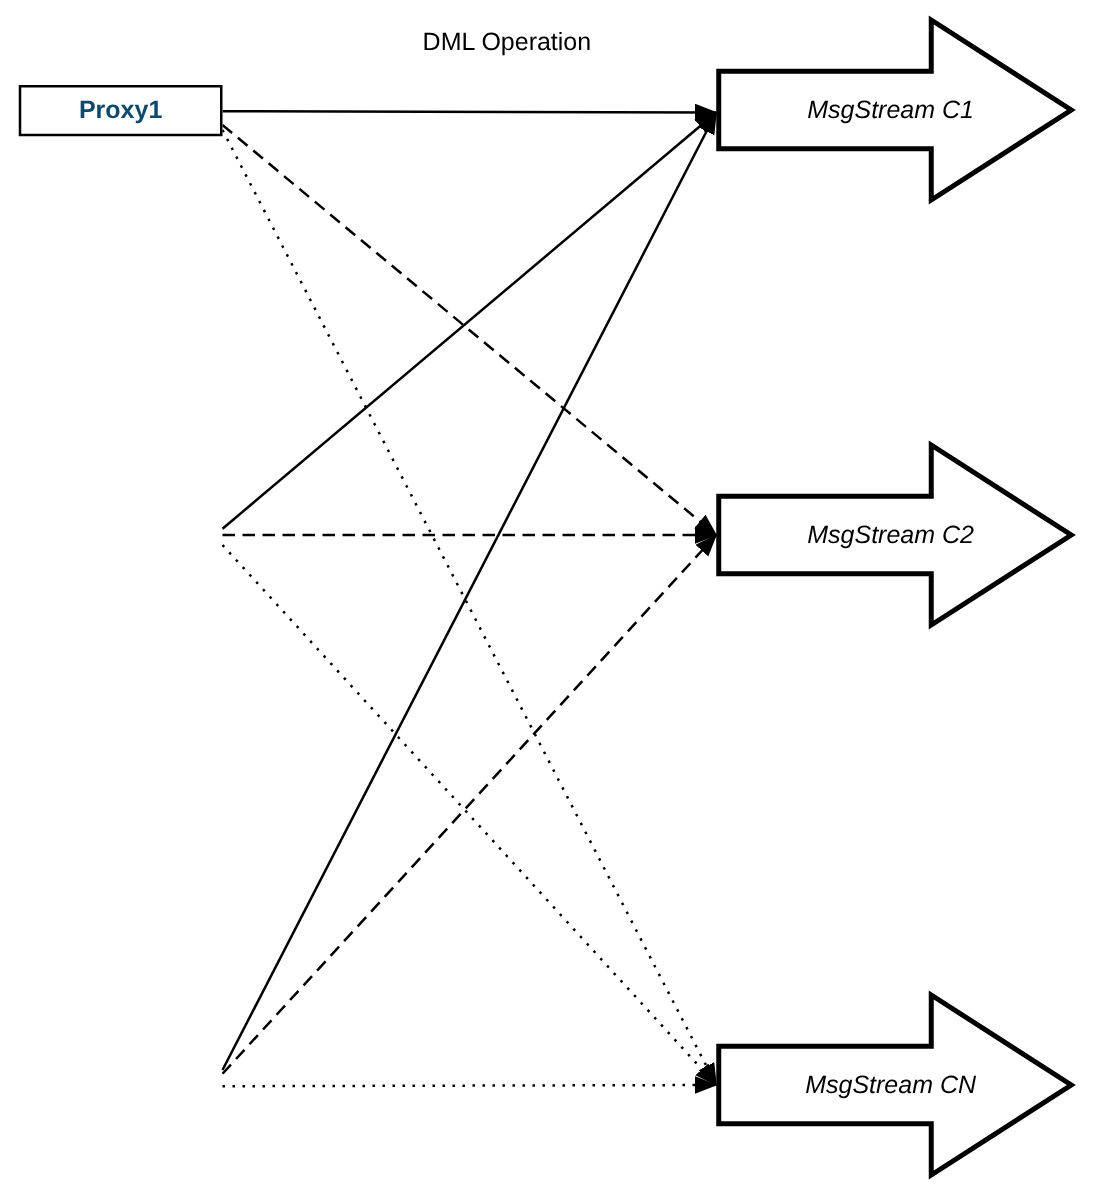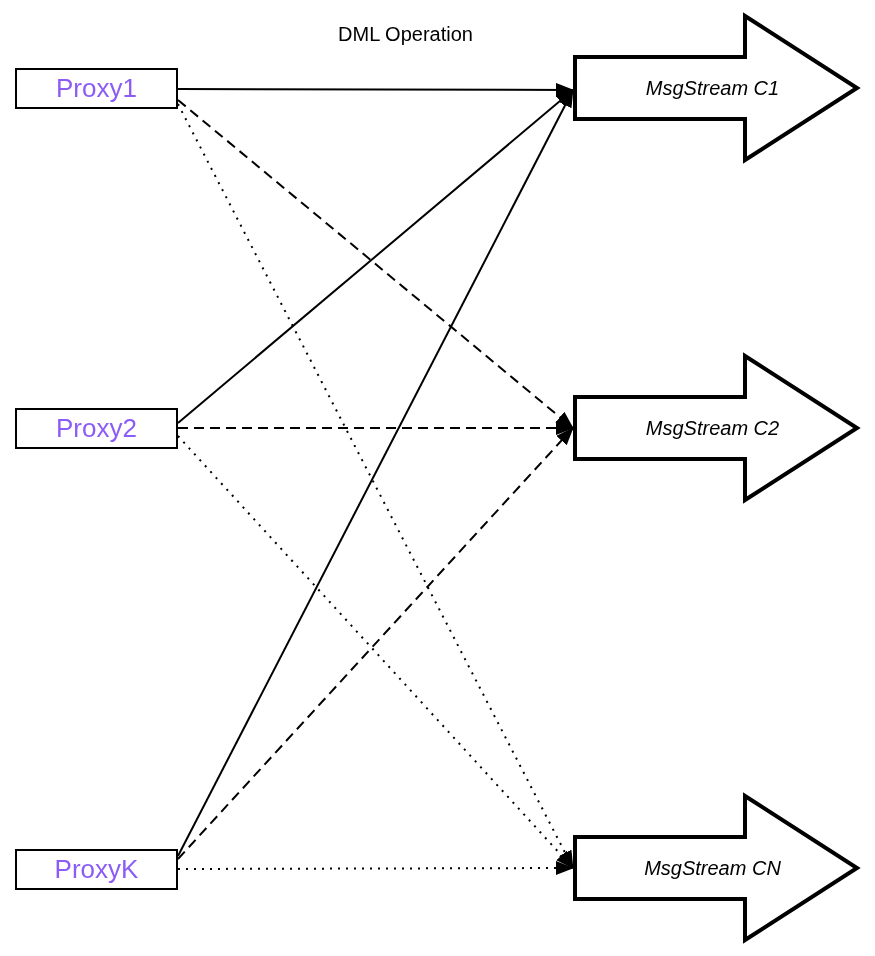--- a/index.html
+++ b/index.html
@@ -38,22 +38,23 @@
     position: absolute;
     left: 15px;
     width: 163px;
     height: 41px;
     box-sizing: border-box;
     border: 2px solid #000000;
     background: #ffffff;
     display: flex;
     align-items: center;
     justify-content: center;
-    font-size: 26px;
-    color: #8b5cf6;
+    font-size: 20px;
+    color: #0c4a6e;
+    font-weight: bold;
   }
   .stream-label {
     position: absolute;
     left: 575px;
     width: 275px;
     height: 24px;
     line-height: 24px;
     text-align: center;
     font-size: 20px;
     color: #000000;
@@ -99,24 +100,18 @@
       </g>
   </svg>
 
   <div class="diagram-title">
     <div>DML Operation</div>
   </div>
 
   <div class="proxy-box" style="top:68px">
     <span>Proxy1</span>
   </div>
-  <div class="proxy-box" style="top:408px">
-    <span>Proxy2</span>
-  </div>
-  <div class="proxy-box" style="top:849px">
-    <span>ProxyK</span>
-  </div>
 
   <div class="stream-label" style="top:76px">MsgStream C1</div>
   <div class="stream-label" style="top:416px">MsgStream C2</div>
   <div class="stream-label" style="top:856px">MsgStream CN</div>
 
 </div>
 
 </body></html>

